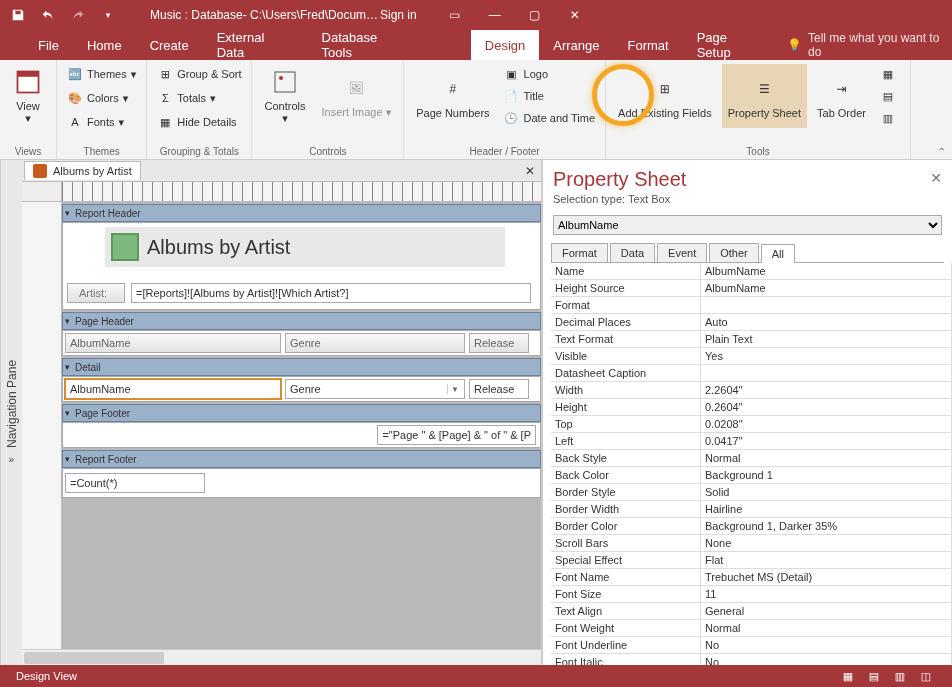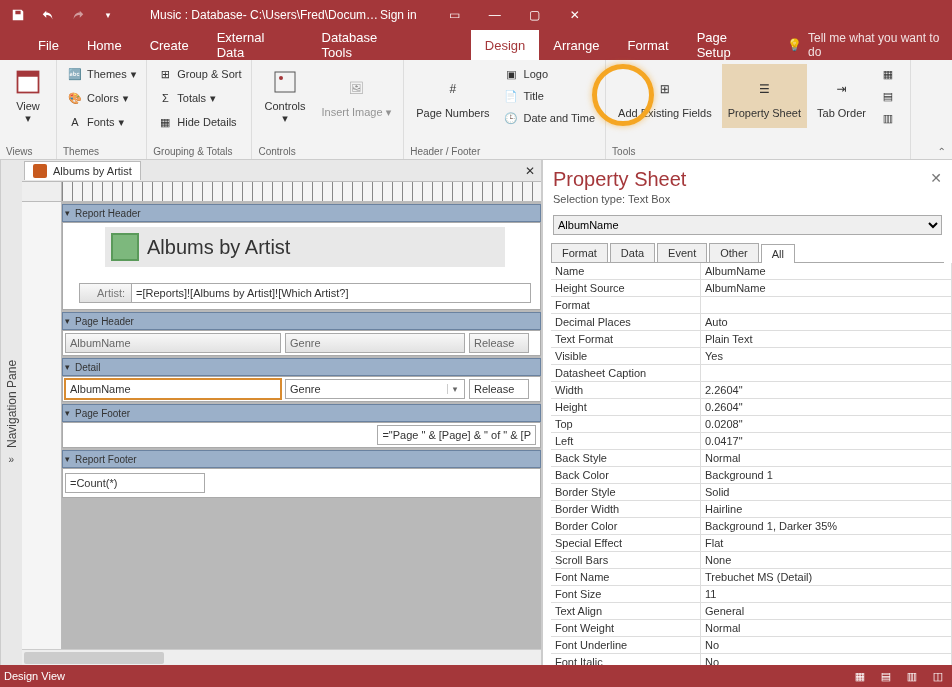--- a/index.html
+++ b/index.html
@@ -13,21 +13,21 @@
 .titlebar .win-controls { display: flex; gap: 4px; align-items: center; }
 .titlebar .signin { margin-right: 20px; font-size: 12px; }
 .titlebar .win-btn { width: 36px; height: 24px; display: flex; align-items: center; justify-content: center; }
 .menubar { height: 30px; background: #a4373a; color: #fff; display: flex; align-items: stretch; padding-left: 24px; }
 .menubar .tab { padding: 0 14px; display: flex; align-items: center; font-size: 13px; cursor: pointer; }
 .menubar .tab.active { background: #fff; color: #a4373a; font-weight: 400; margin-left: 48px; }
 .menubar .tell { display: flex; align-items: center; margin-left: 10px; opacity: 0.85; gap: 6px; }
 .ribbon { height: 100px; background: #f3f3f3; border-bottom: 1px solid #ccc; display: flex; position: relative; }
 .ribbon-group { border-right: 1px solid #ddd; padding: 4px 6px 2px 6px; display: flex; flex-direction: column; justify-content: space-between; }
 .ribbon-group .group-body { display: flex; gap: 4px; }
-.ribbon-group .group-label { text-align: left; font-size: 10px; color: #666; padding-top: 2px; }
+.ribbon-group .group-label { text-align: center; font-size: 10px; color: #666; padding-top: 2px; }
 .big-btn { display: flex; flex-direction: column; align-items: center; justify-content: center; padding: 2px 6px; cursor: pointer; min-width: 38px; }
 .big-btn .icon-box { width: 32px; height: 32px; display: flex; align-items: center; justify-content: center; }
 .big-btn .label { font-size: 11px; text-align: center; line-height: 1.1; margin-top: 2px; }
 .stacked { display: flex; flex-direction: column; gap: 2px; }
 .small-btn { display: flex; align-items: center; gap: 4px; padding: 2px 4px; font-size: 11px; cursor: pointer; white-space: nowrap; }
 .small-btn .mini-icon { width: 16px; height: 16px; display: inline-flex; align-items: center; justify-content: center; }
 .collapse-caret { position: absolute; right: 6px; bottom: 2px; font-size: 10px; color: #666; cursor: pointer; }
 .workspace { display: flex; height: 505px; }
 .navpane { width: 22px; background: #e8e8e8; border-right: 1px solid #ccc; display: flex; align-items: center; justify-content: center; writing-mode: vertical-rl; transform: rotate(180deg); font-size: 12px; color: #444; cursor: pointer; }
 .navpane .chev { writing-mode: horizontal-tb; transform: rotate(180deg); font-size: 10px; margin-bottom: 6px; }
@@ -42,21 +42,21 @@
 .design-body { flex: 1; overflow: auto; background: #b9b9b9; display: flex; }
 .ruler-v { width: 40px; background: #f5f5f5; border-right: 1px solid #bbb; }
 .canvas { flex: 1; position: relative; }
 .section-header { height: 18px; background: #9bb0c9; border: 1px solid #6a82a0; display: flex; align-items: center; padding-left: 12px; font-size: 10px; color: #333; position: relative; margin-top: 2px; }
 .section-header::before { content: "▾"; position: absolute; left: 2px; font-size: 9px; }
 .section-body { background: #fff; background-image: radial-gradient(circle, #999 0.5px, transparent 0.5px); background-size: 8px 8px; border: 1px solid #aaa; min-height: 20px; position: relative; }
 .report-hdr-body { height: 88px; }
 .title-block { position: absolute; left: 42px; top: 4px; width: 400px; height: 40px; background: #e8e8e8; display: flex; align-items: center; gap: 8px; padding-left: 6px; }
 .title-block .logo { width: 28px; height: 28px; background: #7db87d; border: 2px solid #5a9a5a; }
 .title-block .title-text { font-size: 20px; color: #333; font-family: "Trebuchet MS", sans-serif; }
-.artist-label { position: absolute; left: 16px; top: 60px; width: 58px; height: 20px; background: linear-gradient(#f8f8f8,#e2e2e2); border: 1px solid #aaa; font-size: 11px; display: flex; align-items: center; padding-left: 17px; color: #777; }
+.artist-label { position: absolute; left: 4px; top: 60px; width: 58px; height: 20px; background: linear-gradient(#f8f8f8,#e2e2e2); border: 1px solid #aaa; font-size: 11px; display: flex; align-items: center; padding-left: 11px; color: #777; }
 .artist-field { position: absolute; left: 68px; top: 60px; width: 400px; height: 20px; background: #fff; border: 1px solid #aaa; font-size: 11px; display: flex; align-items: center; padding-left: 4px; }
 .page-hdr-body { height: 26px; }
 .col-label { position: absolute; top: 2px; height: 20px; background: linear-gradient(#f8f8f8,#e2e2e2); border: 1px solid #aaa; font-size: 11px; display: flex; align-items: center; padding-left: 4px; color: #666; }
 .detail-body { height: 26px; }
 .detail-field { position: absolute; top: 2px; height: 20px; background: #fff; border: 1px solid #aaa; font-size: 11px; display: flex; align-items: center; padding-left: 4px; }
 .detail-field.selected { border: 1px solid #d88b30; box-shadow: 0 0 0 1px #d88b30; }
 .detail-field.combo::after { content: "▾"; position: absolute; right: 2px; color: #666; font-size: 9px; border-left: 1px solid #ccc; width: 14px; text-align: center; }
 .page-ftr-body { height: 26px; }
 .page-expr { position: absolute; right: 4px; top: 2px; height: 20px; border: 1px solid #aaa; background: #fff; font-size: 11px; display: flex; align-items: center; padding: 0 4px; }
 .report-ftr-body { height: 30px; }
@@ -72,21 +72,21 @@
 .ps-sel { font-size: 11px; color: #555; margin-top: 2px; }
 .ps-object { margin: 6px 10px 4px 10px; display: flex; }
 .ps-object select { flex: 1; font-size: 11px; border: 1px solid #aaa; height: 20px; }
 .ps-tabs { display: flex; border-bottom: 1px solid #aaa; margin: 4px 8px 0 8px; font-size: 11px; }
 .ps-tab { padding: 3px 10px; border: 1px solid #aaa; border-bottom: none; margin-right: 2px; background: #f0f0f0; cursor: pointer; }
 .ps-tab.active { background: #fff; position: relative; top: 1px; }
 .ps-grid { flex: 1; overflow-y: auto; margin: 0 0 0 8px; border-right: 1px solid #ddd; }
 .ps-row { display: flex; border-bottom: 1px solid #ddd; font-size: 11px; height: 17px; }
 .ps-row .prop-name { width: 150px; padding-left: 4px; border-right: 1px solid #ddd; display: flex; align-items: center; }
 .ps-row .prop-val { flex: 1; padding-left: 4px; display: flex; align-items: center; }
-.statusbar { height: 22px; background: #a4373a; color: #fff; display: flex; align-items: center; padding: 0 4px; font-size: 11px; justify-content: space-between; }
+.statusbar { height: 22px; background: #a4373a; color: #fff; display: flex; align-items: center; padding: 0 16px; font-size: 11px; justify-content: space-between; }
 .statusbar .view-btns { display: flex; gap: 6px; }
 .statusbar .view-btns span { width: 20px; text-align: center; cursor: pointer; }
 .highlight-ring { position: absolute; width: 62px; height: 62px; border: 5px solid #f5a623; border-radius: 50%; left: 592px; top: 64px; z-index: 50; pointer-events: none; box-shadow: 0 0 6px rgba(245,166,35,0.6); }
 .ps-title { color: #a4373a !important; font-weight: 400; }
 </style>
 </head>
 <body>
 
 <div class="highlight-ring"></div>
 
@@ -381,26 +381,26 @@
           </div>
           <div class="ps-row">
             <div class="prop-name">Border Width</div>
             <div class="prop-val">Hairline</div>
           </div>
           <div class="ps-row">
             <div class="prop-name">Border Color</div>
             <div class="prop-val">Background 1, Darker 35%</div>
           </div>
           <div class="ps-row">
+            <div class="prop-name">Scroll Bars</div>
+            <div class="prop-val">None</div>
+          </div>
+          <div class="ps-row">
             <div class="prop-name">Special Effect</div>
             <div class="prop-val">Flat</div>
-          </div>
-          <div class="ps-row">
-            <div class="prop-name">Scroll Bars</div>
-            <div class="prop-val">None</div>
           </div>
           <div class="ps-row">
             <div class="prop-name">Font Name</div>
             <div class="prop-val">Trebuchet MS (Detail)</div>
           </div>
           <div class="ps-row">
             <div class="prop-name">Font Size</div>
             <div class="prop-val">11</div>
           </div>
           <div class="ps-row">

